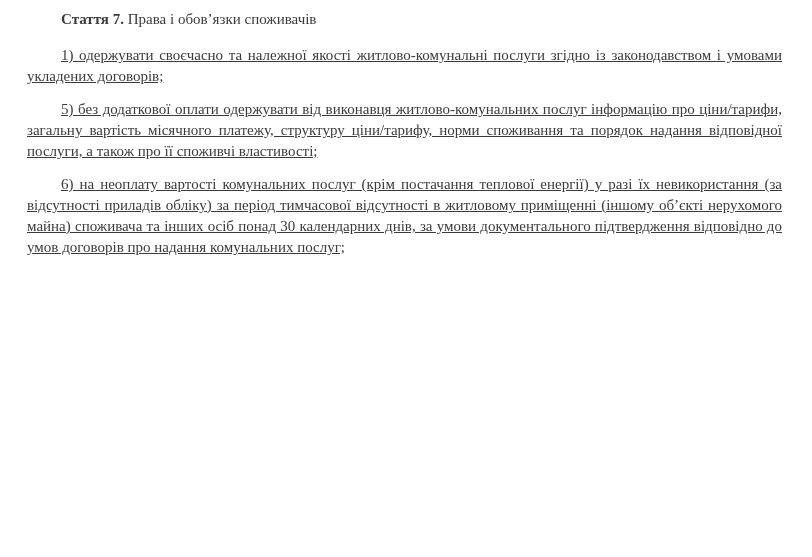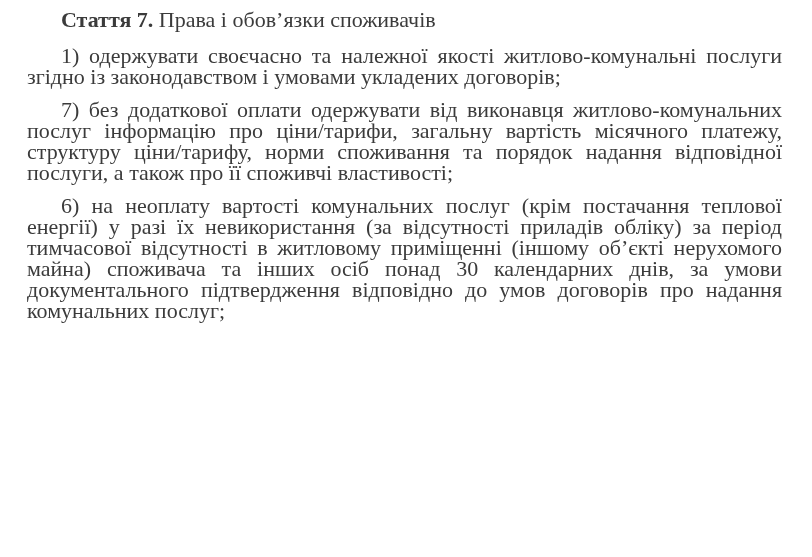--- a/index.html
+++ b/index.html
@@ -12,28 +12,29 @@
       height: 557px;
       overflow: hidden;
     }
     .doc {
       position: relative;
       box-sizing: border-box;
       width: 812px;
       height: 557px;
       padding: 3px 30px 0 27px;
       font-family: "Liberation Serif", "DejaVu Serif", serif;
-      font-size: 22px;
+      font-size: 15px;
       line-height: 21px;
       color: #3b3b3b;
     }
     .para {
       margin: 0 0 12px 0;
       text-indent: 34px;
       text-align: justify;
+      text-decoration: underline;
     }
     .title-para {
       margin: 6px 0 15px 0;
       text-indent: 34px;
     }
     .title-bold {
       font-weight: bold;
     }
     .intro {
       margin: 0 0 15px 0;
@@ -42,15 +43,15 @@
   </style>
 </head>
 <body>
 
 <div class="doc">
   <p class="title-para">
     <span class="title-bold">Стаття 7.</span>
     <span>Права і обов’язки споживачів</span>
   </p>
   <p class="para">1) одержувати своєчасно та належної якості житлово-комунальні послуги згідно із законодавством і умовами укладених договорів;</p>
-  <p class="para">7) без додаткової оплати одержувати від виконавця житлово-комунальних послуг інформацію про ціни/тарифи, загальну вартість місячного платежу, структуру ціни/тарифу, норми споживання та порядок надання відповідної послуги, а також про її споживчі властивості;</p>
+  <p class="para">5) без додаткової оплати одержувати від виконавця житлово-комунальних послуг інформацію про ціни/тарифи, загальну вартість місячного платежу, структуру ціни/тарифу, норми споживання та порядок надання відповідної послуги, а також про її споживчі властивості;</p>
   <p class="para">6) на неоплату вартості комунальних послуг (крім постачання теплової енергії) у разі їх невикористання (за відсутності приладів обліку) за період тимчасової відсутності в житловому приміщенні (іншому об’єкті нерухомого майна) споживача та інших осіб понад 30 календарних днів, за умови документального підтвердження відповідно до умов договорів про надання комунальних послуг;</p>
 </div>
 
 </body></html>

